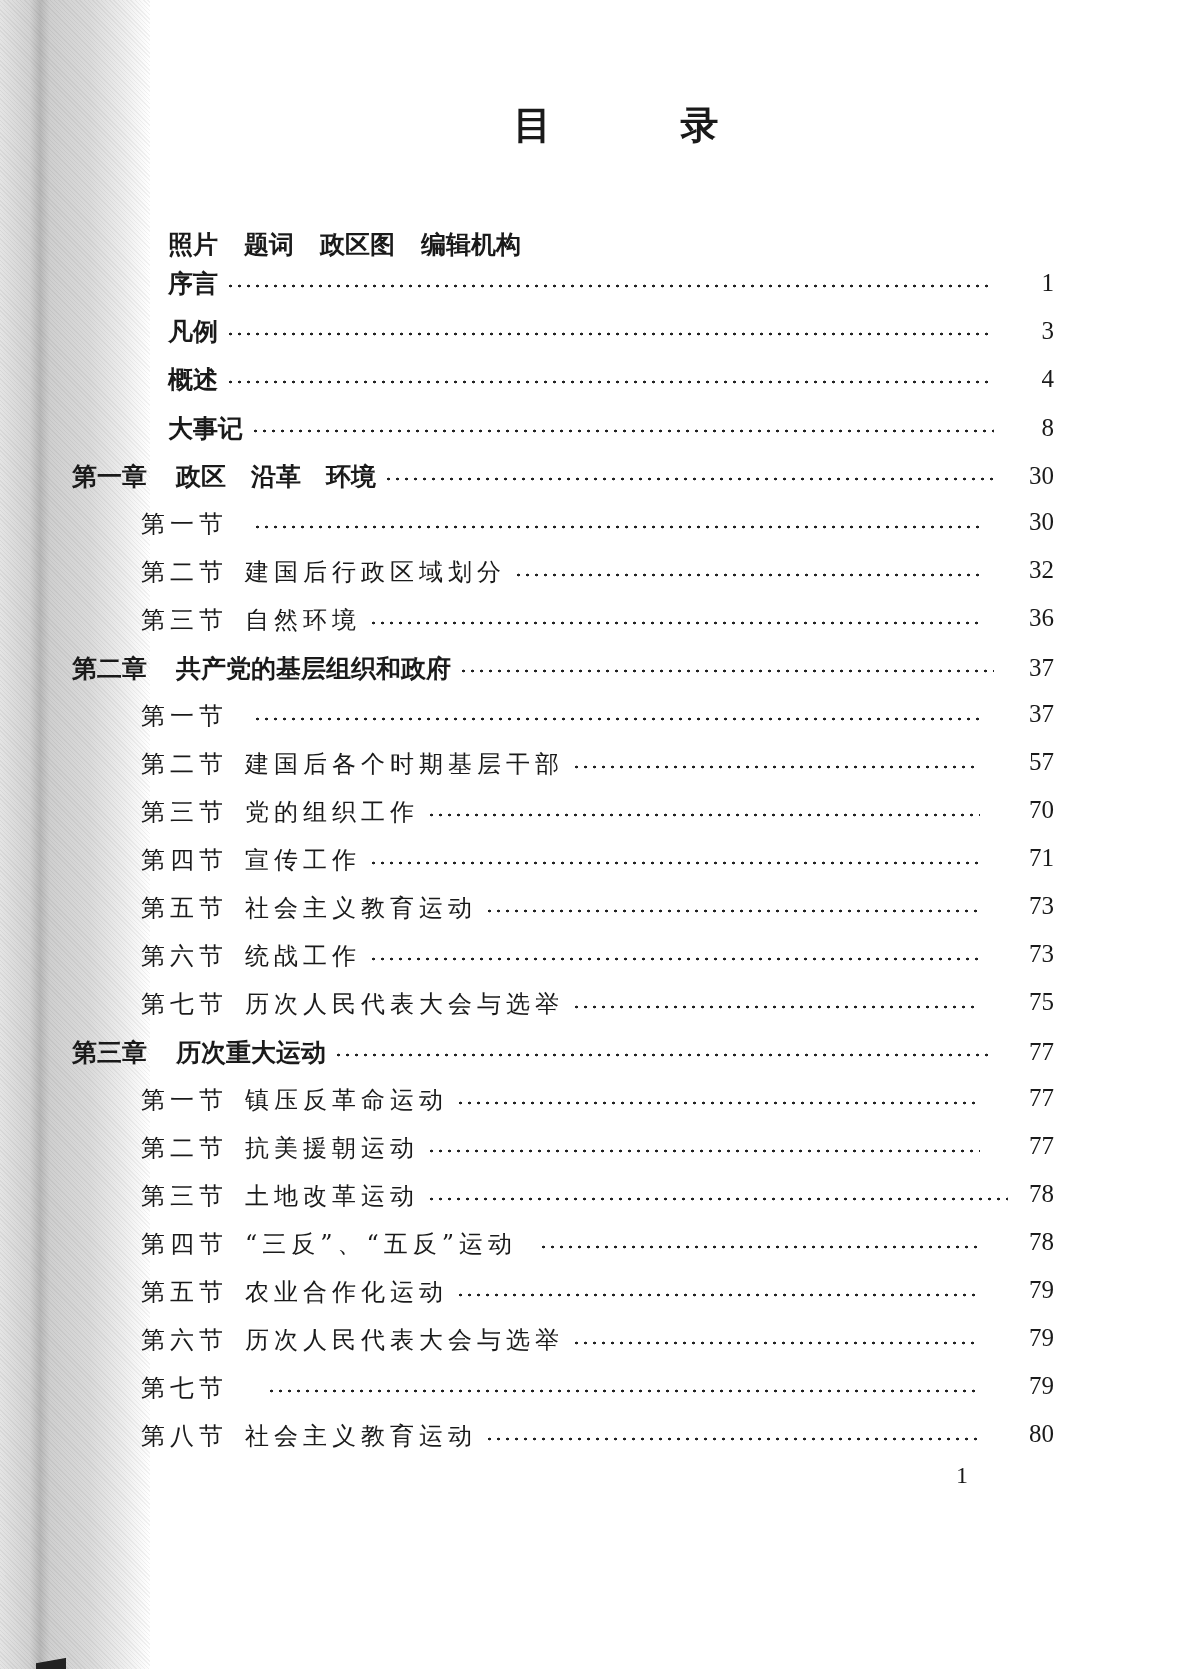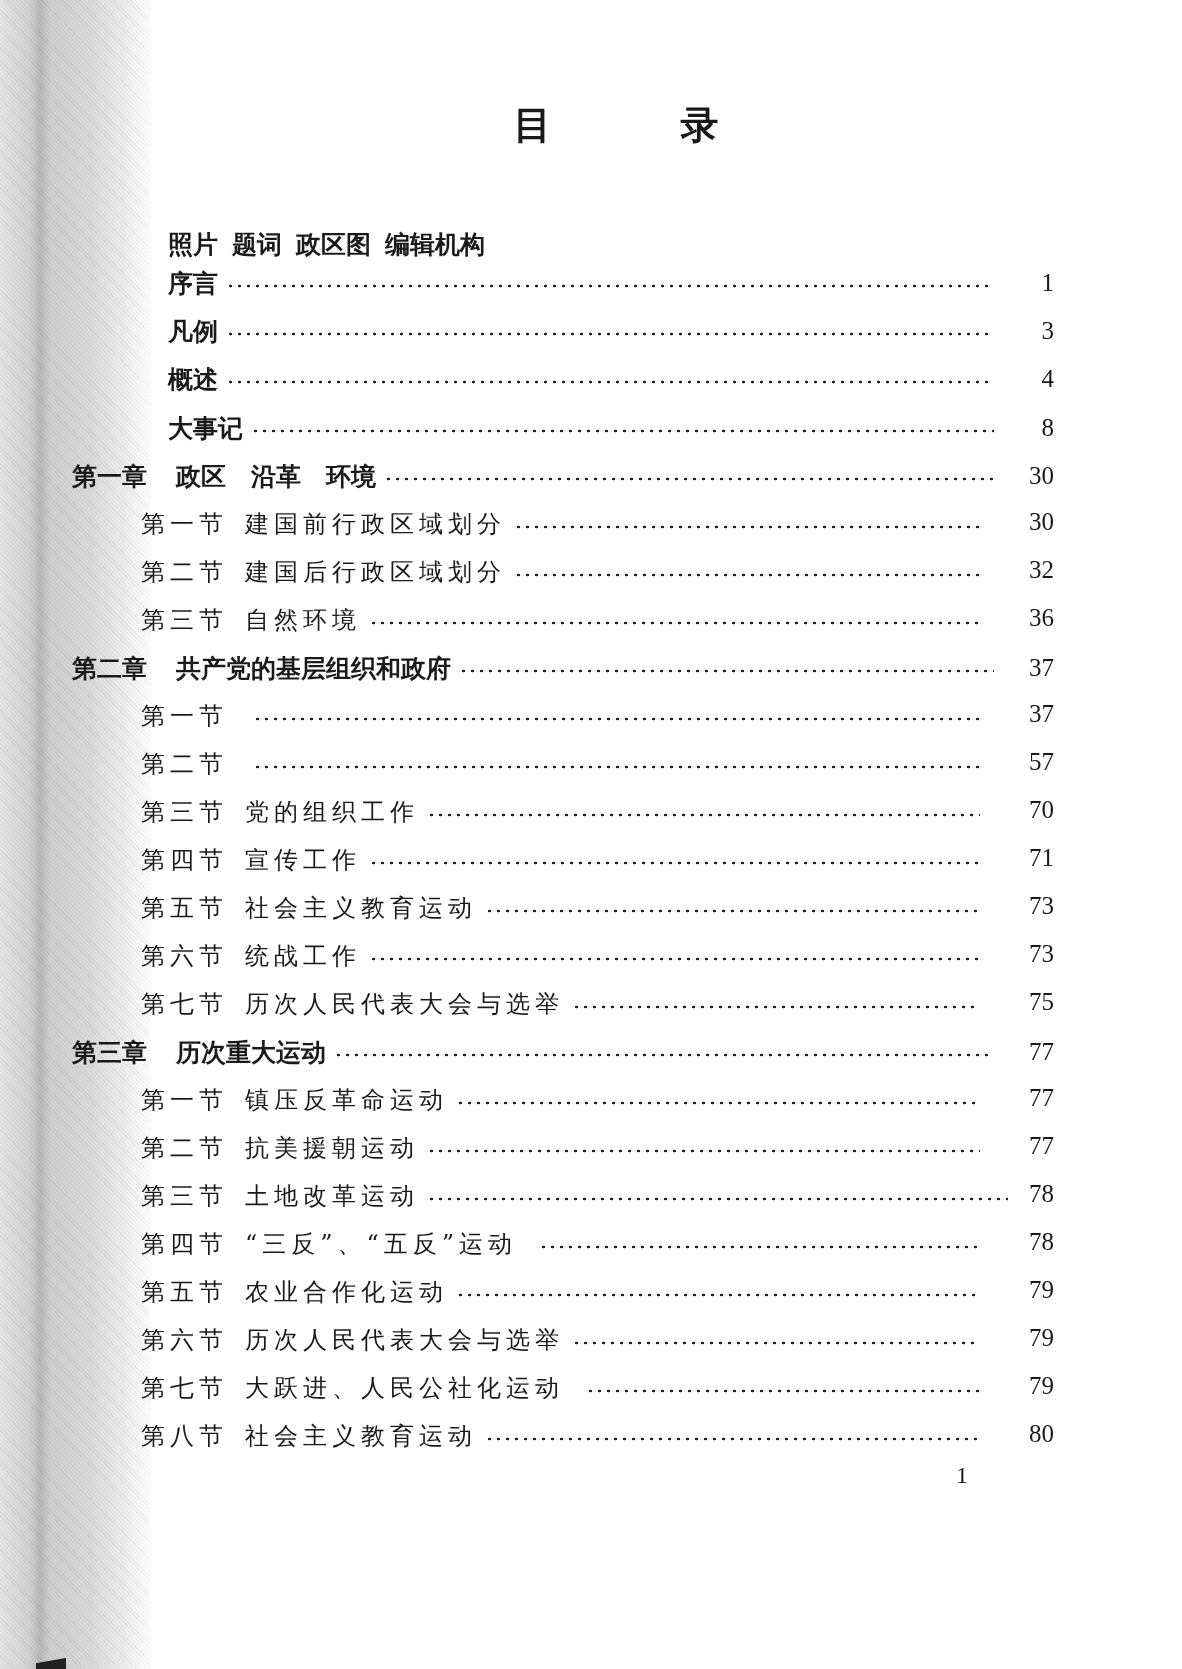--- a/index.html
+++ b/index.html
@@ -25,21 +25,21 @@
       position: absolute; top: 100px; left: 0; width: 1182px;
       text-align: center;
       font-family: "DejaVu Sans", "Liberation Sans", sans-serif;
       font-size: 38px; font-weight: bold; letter-spacing: 58px;
       padding-left: 108px; box-sizing: border-box;
     }
     .front-matter-header {
       position: absolute; top: 228px; left: 168px;
       font-family: "DejaVu Sans", "Liberation Sans", sans-serif;
       font-size: 25px; font-weight: bold;
-      display: flex; gap: 14px;
+      display: flex; gap: 26px;
     }
     .toc-row {
       position: absolute; left: 0; height: 40px;
       display: flex; align-items: center;
       width: 1182px;
     }
     .toc-row .label { white-space: nowrap; }
     .toc-row .dots {
       flex: 1 1 auto;
       height: 2px; margin: 0 6px 0 8px;
@@ -140,21 +140,20 @@
     <div class="inner">
   <span class="num">第一章</span>
   <span class="label">政区　沿革　环境</span>
   <span class="dots"></span>
   <span class="page">30</span>
 </div>
   </div>
 <div class="toc-row row-section" style="top:504px">
     <div class="inner">
   <span class="num">第一节</span>
-  <span class="label">建国前行政区域划分</span>
   <span class="dots"></span>
   <span class="page">30</span>
 </div>
   </div>
 <div class="toc-row row-section" style="top:552px">
     <div class="inner">
   <span class="num">第二节</span>
   <span class="label">建国后行政区域划分</span>
   <span class="dots"></span>
   <span class="page">32</span>
@@ -180,20 +179,21 @@
 <div class="toc-row row-section" style="top:696px">
     <div class="inner">
   <span class="num">第一节</span>
   <span class="dots"></span>
   <span class="page">37</span>
 </div>
   </div>
 <div class="toc-row row-section" style="top:744px">
     <div class="inner">
   <span class="num">第二节</span>
+  <span class="label">建国后各个时期基层干部</span>
   <span class="dots"></span>
   <span class="page">57</span>
 </div>
   </div>
 <div class="toc-row row-section" style="top:792px">
     <div class="inner">
   <span class="num">第三节</span>
   <span class="label">党的组织工作</span>
   <span class="dots"></span>
   <span class="page">70</span>
@@ -284,21 +284,20 @@
     <div class="inner">
   <span class="num">第六节</span>
   <span class="label">历次人民代表大会与选举</span>
   <span class="dots"></span>
   <span class="page">79</span>
 </div>
   </div>
 <div class="toc-row row-section" style="top:1368px">
     <div class="inner">
   <span class="num">第七节</span>
-  <span class="label">大跃进、人民公社化运动</span>
   <span class="dots" style="margin-left:22px"></span>
   <span class="page">79</span>
 </div>
   </div>
 <div class="toc-row row-section" style="top:1416px">
     <div class="inner">
   <span class="num">第八节</span>
   <span class="label">社会主义教育运动</span>
   <span class="dots"></span>
   <span class="page">80</span>

